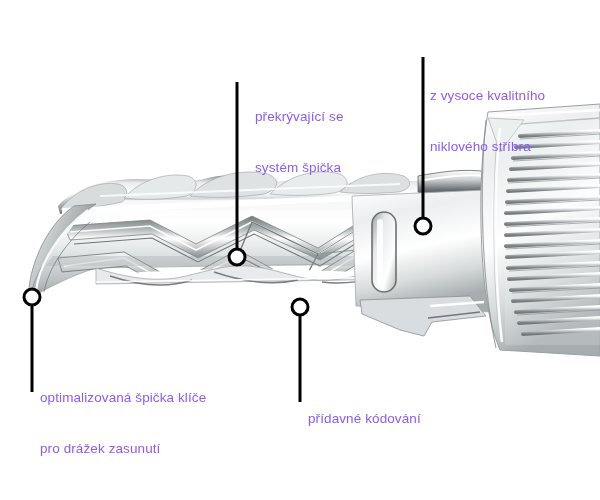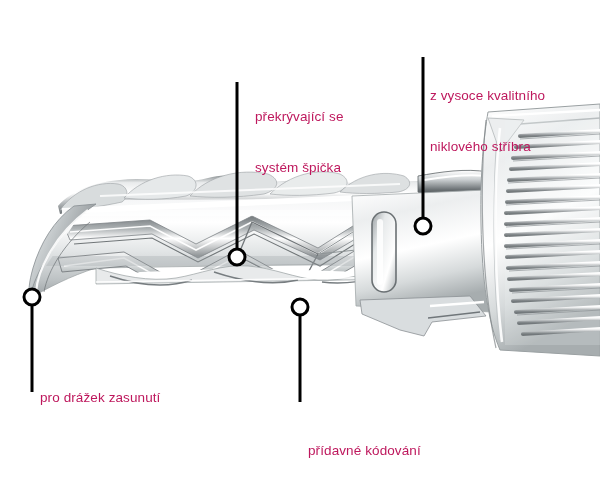--- a/index.html
+++ b/index.html
@@ -17,28 +17,28 @@
   #art{
     position:absolute;
     left:0;top:0;
     width:600px;height:500px;
     pointer-events:none;
   }
   .callout-label{
     position:absolute;
     font-size:13.5px;
     line-height:17px;
-    color:#be185d;
+    color:#8b5cf6;
     white-space:pre;
     letter-spacing:0.1px;
   }
   .lbl-top-mid{ left:255px; top:74px; }
   .lbl-top-right{ left:430px; top:53px; }
   .lbl-bot-left{ left:40px; top:355px; }
-  .lbl-bot-mid{ left:308px; top:408px; }
+  .lbl-bot-mid{ left:308px; top:376px; }
 </style>
 </head>
 <body>
 
 <div id="stage">
 
   <svg id="art" viewBox="0 0 600 500">
     <defs>
       <linearGradient id="gBladeTop" x1="0" y1="0" x2="0" y2="1">
         <stop offset="0%" stop-color="#8d9395"></stop>
@@ -253,20 +253,21 @@
     <div>překrývající se</div>
     <div>systém špička</div>
   </div>
 
   <div class="callout-label lbl-top-right">
     <div>z vysoce kvalitního</div>
     <div>niklového stříbra</div>
   </div>
 
   <div class="callout-label lbl-bot-left">
+    <div>optimalizovaná špička klíče</div>
     <div>pro drážek zasunutí</div>
   </div>
 
   <div class="callout-label lbl-bot-mid">
     <div>přídavné kódování</div>
   </div>
 
 </div>
 
 </body></html>

